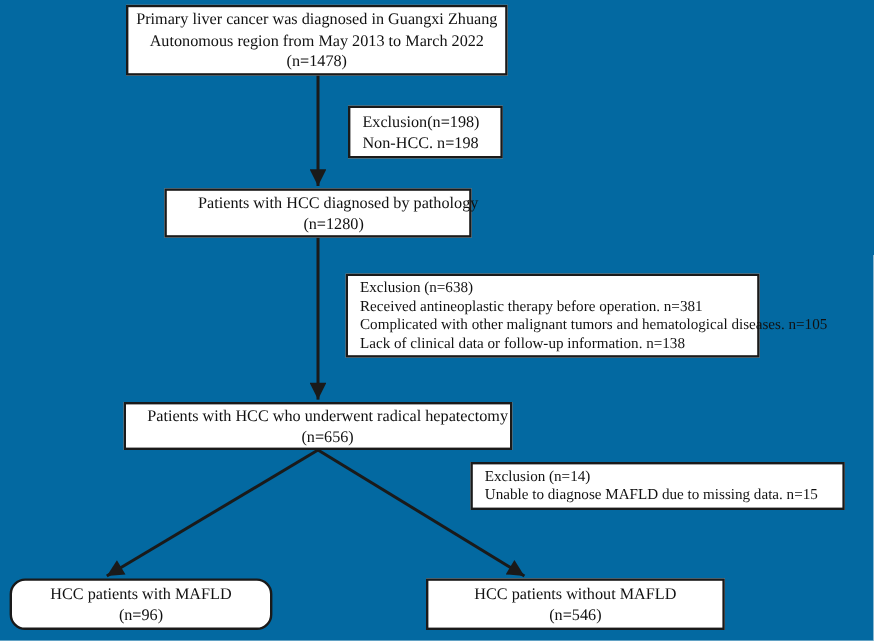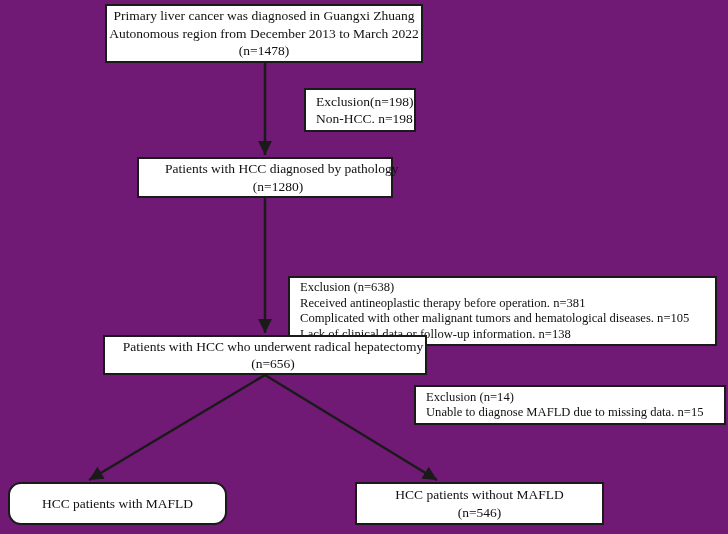--- a/index.html
+++ b/index.html
@@ -4,21 +4,21 @@
 <style>
   html, body {
     margin: 0;
     padding: 0;
     background: #ffffff;
   }
   .canvas {
     position: relative;
     width: 728px;
     height: 534px;
-    background: #701a75;
+    background: #0369a1;
     font-family: "Liberation Serif", "DejaVu Serif", serif;
     color: #111111;
     overflow: hidden;
   }
   .arrow-layer {
     position: absolute;
     left: 0;
     top: 0;
     width: 728px;
     height: 534px;
@@ -39,25 +39,25 @@
     line-height: 17.5px;
     white-space: nowrap;
   }
   .ln.small {
     font-size: 12.6px;
     line-height: 15.5px;
   }
 
   
   #node-primary      { left: 105px; top: 4px;   width: 318px; height: 59px; }
-  #node-exclusion-1  { left: 304px; top: 88px;  width: 112px; height: 44px; }
+  #node-exclusion-1  { left: 290px; top: 88px;  width: 129px; height: 44px; }
   #node-pathology    { left: 137px; top: 157px; width: 256px; height: 41px; padding-left: 26px; }
-  #node-exclusion-2  { left: 288px; top: 228px; width: 429px; height: 70px; margin-top: 48px; }
+  #node-exclusion-2  { left: 288px; top: 228px; width: 345px; height: 70px; }
   #node-hepatectomy  { left: 103px; top: 335px; width: 324px; height: 40px; padding-left: 16px; }
-  #node-exclusion-3  { left: 414px; top: 385px; width: 312px; height: 40px; }
+  #node-exclusion-3  { left: 392px; top: 385px; width: 312px; height: 40px; }
   #node-mafld        { left: 8px;   top: 482px; width: 219px; height: 43px; border-radius: 13px; }
   #node-no-mafld     { left: 355px; top: 482px; width: 249px; height: 43px; }
 </style>
 </head>
 <body>
 
 <div class="canvas">
 
   <svg class="arrow-layer" width="728" height="534" viewBox="0 0 728 534" xmlns="http://www.w3.org/2000/svg">
     <defs>
@@ -66,21 +66,21 @@
       </marker>
     </defs>
     <line x1="265" y1="62" x2="265" y2="155" stroke="#1a1a1a" stroke-width="2.5" marker-end="url(#ah)"></line>
     <line x1="265" y1="198" x2="265" y2="333" stroke="#1a1a1a" stroke-width="2.5" marker-end="url(#ah)"></line>
     <line x1="265" y1="375" x2="89" y2="480" stroke="#1a1a1a" stroke-width="2.5" marker-end="url(#ah)"></line>
     <line x1="265" y1="375" x2="437" y2="480" stroke="#1a1a1a" stroke-width="2.5" marker-end="url(#ah)"></line>
   </svg>
 
   <div class="box center" id="node-primary">
     <div class="ln">Primary liver cancer was diagnosed in Guangxi Zhuang</div>
-    <div class="ln">Autonomous region from December 2013 to March 2022</div>
+    <div class="ln">Autonomous region from May 2013 to March 2022</div>
     <div class="ln">(n=1478)</div>
   </div>
 
   <div class="box left" id="node-exclusion-1">
     <div class="ln">Exclusion(n=198)</div>
     <div class="ln">Non-HCC. n=198</div>
   </div>
 
   <div class="box center" id="node-pathology">
     <div class="ln">Patients with HCC diagnosed by pathology</div>
@@ -99,20 +99,21 @@
     <div class="ln">(n=656)</div>
   </div>
 
   <div class="box left" id="node-exclusion-3">
     <div class="ln small">Exclusion (n=14)</div>
     <div class="ln small">Unable to diagnose MAFLD due to missing data. n=15</div>
   </div>
 
   <div class="box center" id="node-mafld">
     <div class="ln">HCC patients with MAFLD</div>
+    <div class="ln">(n=96)</div>
   </div>
 
   <div class="box center" id="node-no-mafld">
     <div class="ln">HCC patients without MAFLD</div>
     <div class="ln">(n=546)</div>
   </div>
 
 </div>
 
 </body></html>

